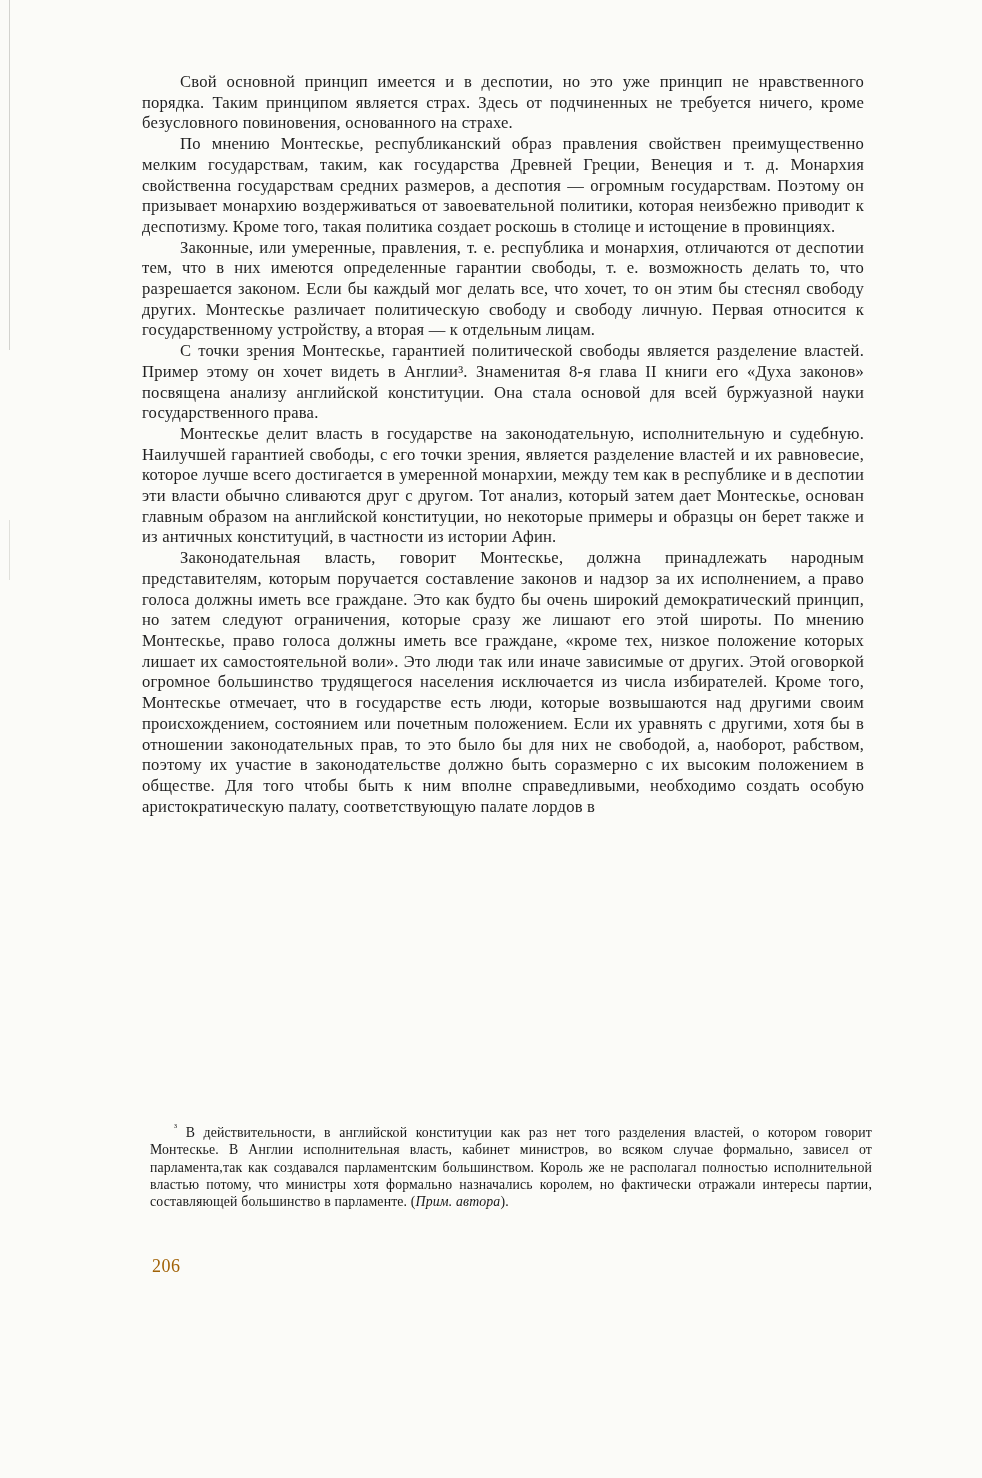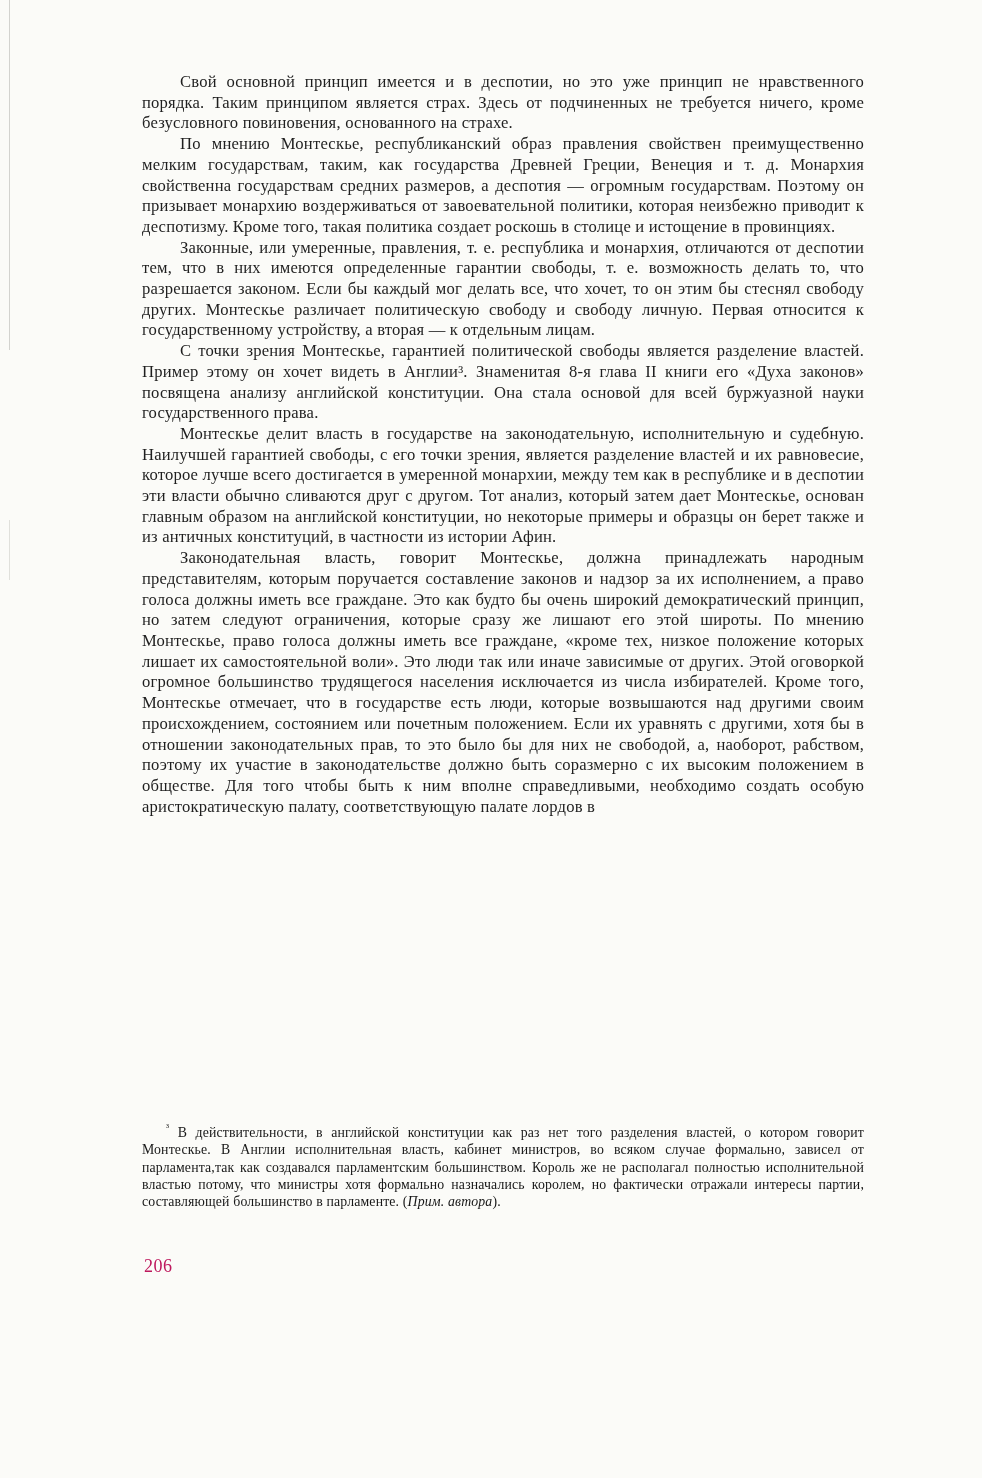--- a/index.html
+++ b/index.html
@@ -43,21 +43,21 @@
     line-height: 20.7px;
     text-align: justify;
     letter-spacing: 0.2px;
   }
   .text-block p {
     margin: 0;
     text-indent: 38px;
   }
   .footnote {
     position: absolute;
-    left: 142px;
+    left: 150px;
     top: 1124px;
     width: 722px;
     font-size: 13.8px;
     line-height: 17.3px;
     text-align: justify;
     letter-spacing: 0.15px;
     color: #171717;
   }
   .footnote p {
     margin: 0;
@@ -65,25 +65,25 @@
   }
   .footnote sup {
     font-size: 10px;
     line-height: 0;
   }
   .footnote .attribution {
     font-style: italic;
   }
   .page-number {
     position: absolute;
-    left: 144px;
+    left: 152px;
     top: 1256px;
     font-size: 18px;
     letter-spacing: 0.5px;
-    color: #be185d;
+    color: #a16207;
   }
 </style>
 </head>
 <body>
 
 <div class="page">
 
   <div class="scan-edge"></div>
   <div class="scan-edge-2"></div>
 

